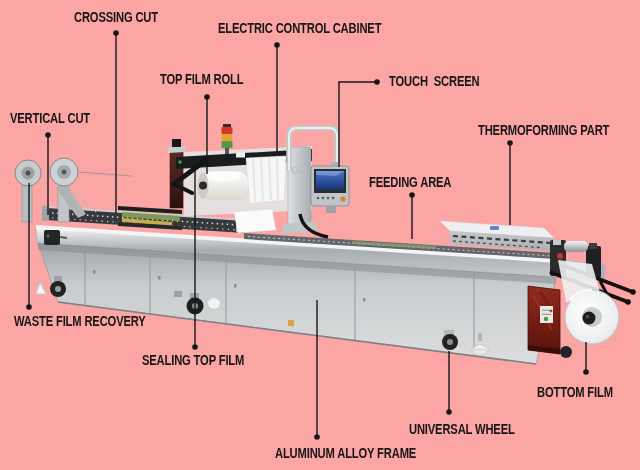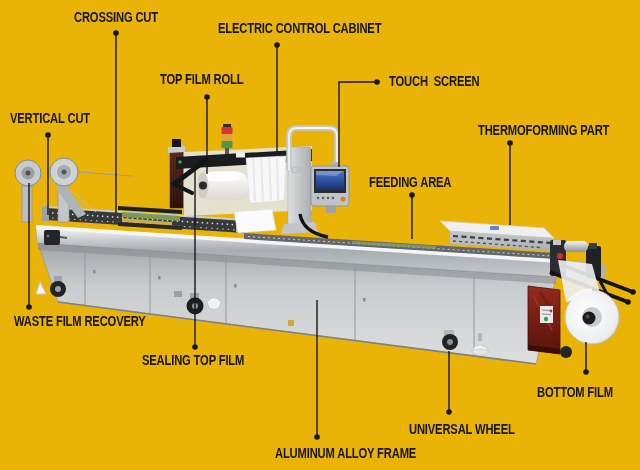--- a/index.html
+++ b/index.html
@@ -1,16 +1,16 @@
 <!DOCTYPE html>
 <html><head>
 <meta charset="utf-8">
 <style>
   html,body{margin:0;padding:0;background:#fff;}
-  .stage{position:relative;width:640px;height:470px;background:#eab308;overflow:hidden;
+  .stage{position:relative;width:640px;height:470px;background:#fca5a5;overflow:hidden;
          font-family:"Liberation Sans",sans-serif;}
   .stage svg{position:absolute;left:0;top:0;}
   .label{position:absolute;white-space:pre;font-weight:700;font-size:14px;line-height:1.1;
          color:#161616;letter-spacing:-0.2px;transform:scaleX(.8);transform-origin:left top;}
   #lbl-crossing-cut{left:74px;top:10px;}
   #lbl-electric-control-cabinet{left:218px;top:21px;}
   #lbl-top-film-roll{left:160px;top:72px;}
   #lbl-touch-screen{left:389px;top:74px;}
   #lbl-vertical-cut{left:10px;top:111px;}
   #lbl-thermoforming-part{left:478px;top:123px;}

